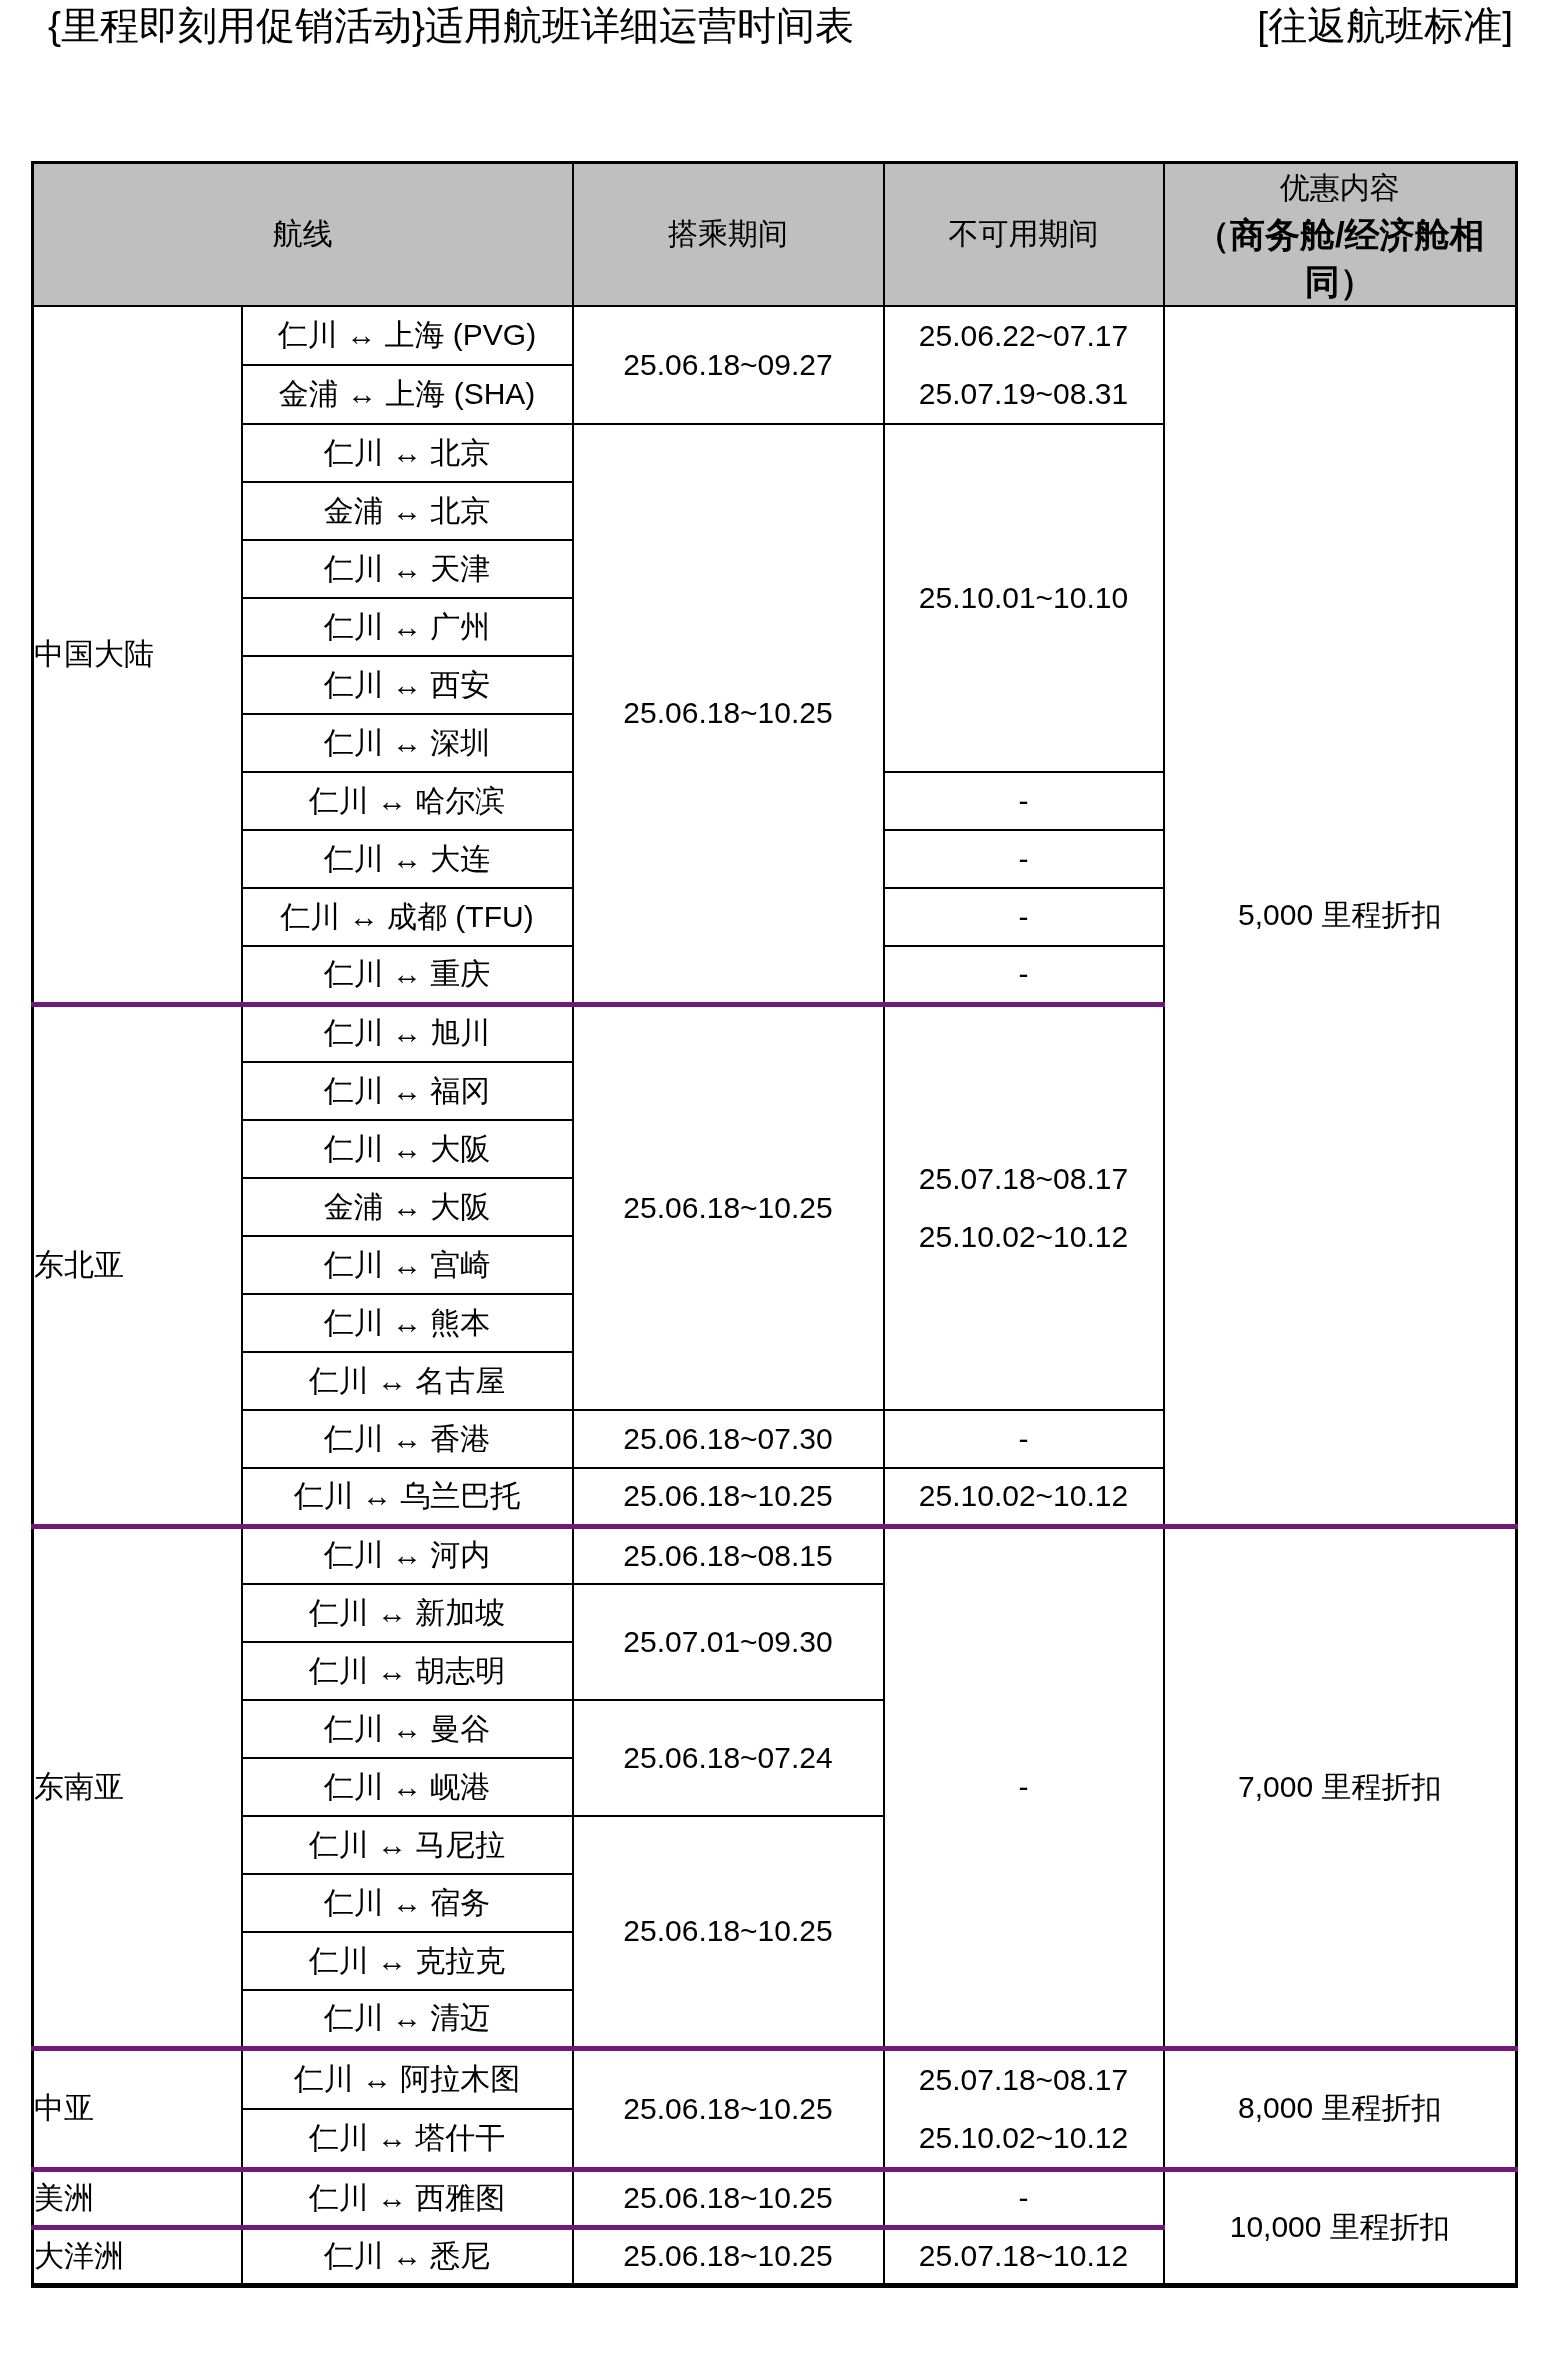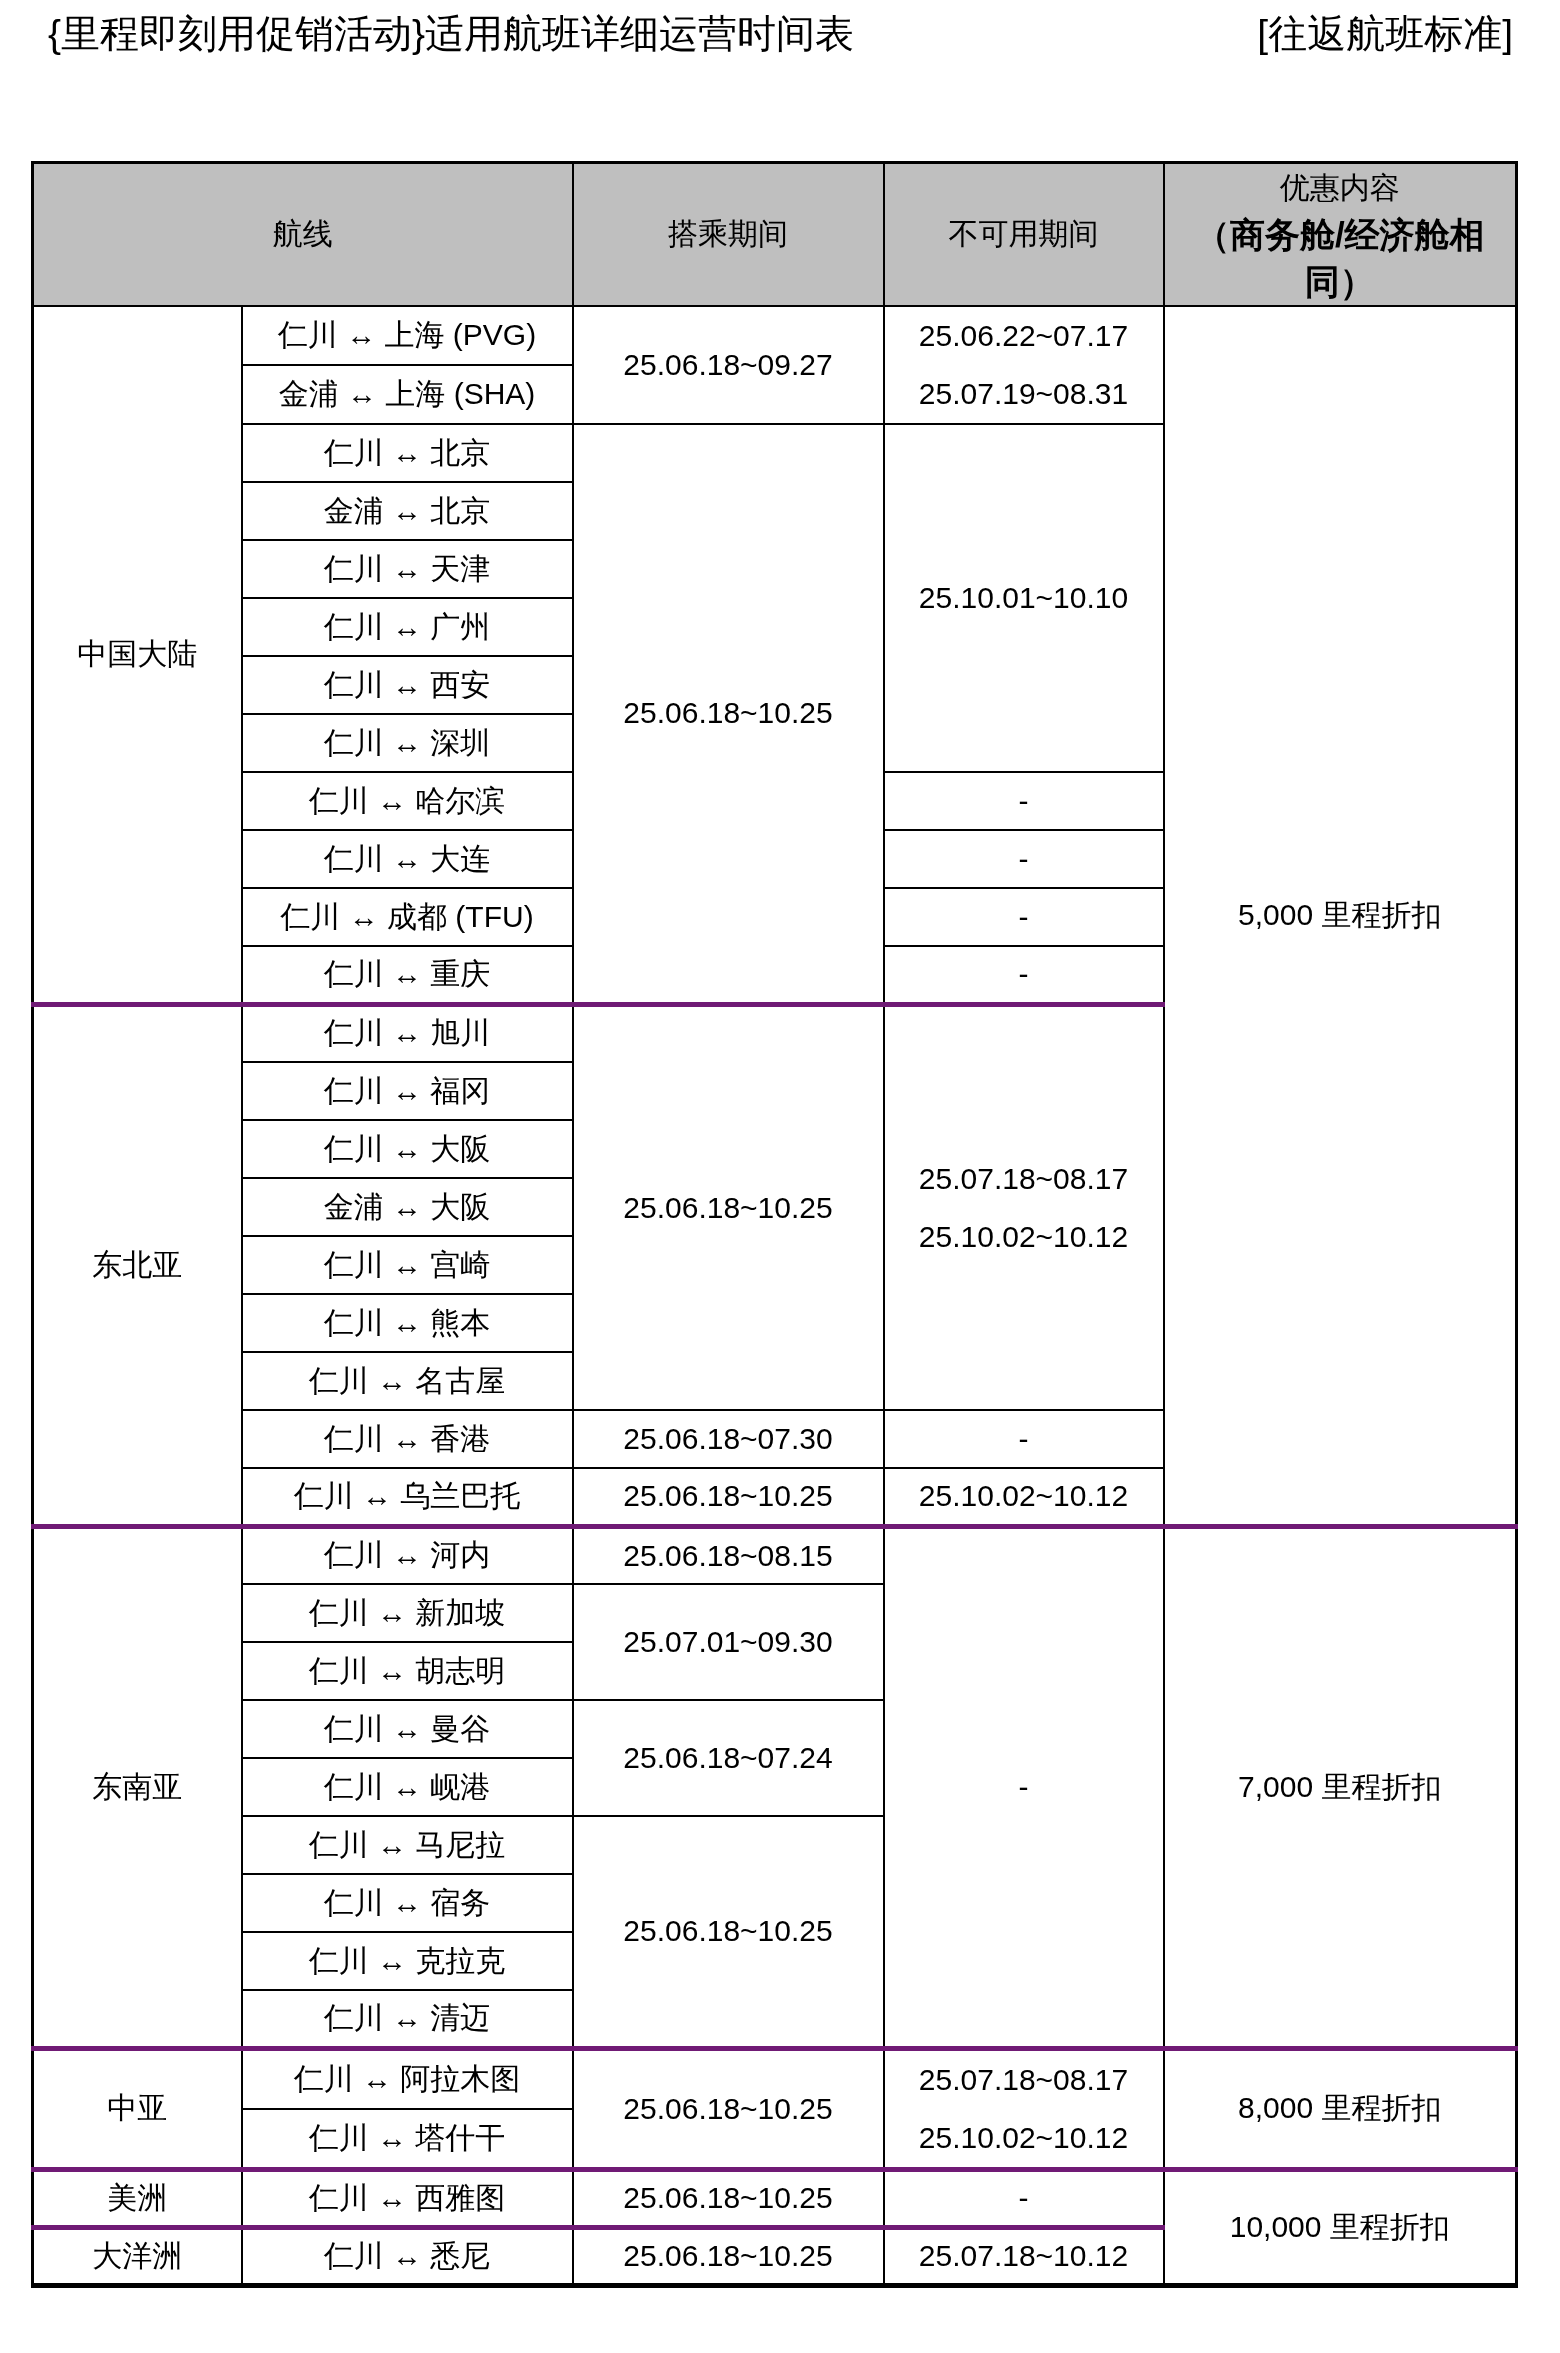--- a/index.html
+++ b/index.html
@@ -12,21 +12,21 @@
   .page {
     position: relative;
     width: 1561px;
     height: 2354px;
     background: #ffffff;
     overflow: hidden;
   }
   .titlebar {
     position: absolute;
     left: 48px;
-    top: 10px;
+    top: 2px;
     width: 1465px;
     display: flex;
     justify-content: space-between;
     align-items: flex-start;
     font-size: 39px;
     line-height: 48px;
     white-space: nowrap;
   }
   table.sched {
     position: absolute;
@@ -48,21 +48,21 @@
   }
   thead th {
     background: #bfbfbf;
     height: 102px;
     border-bottom: 5px solid #000;
     text-align: center;
   }
   thead .benefit-head div { line-height: 47px; }
   thead .benefit-head .note { font-size: 35px; font-weight: bold; }
   tbody tr { height: 58px; }
-  td.region { text-align: center; }
+  td.region { text-align: left; }
   td.route  { text-align: center; padding-left: 19px; white-space: nowrap; }
   td.center { text-align: center; white-space: nowrap; }
   td .twoline div { line-height: 58px; }
   tr.sec > td { border-top: 5px solid #701a75; }
 </style>
 </head>
 <body>
 
 <div class="page">
 

